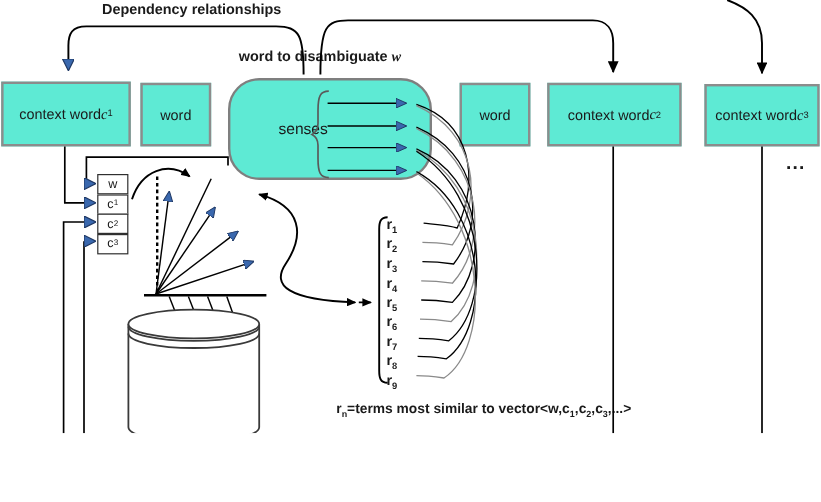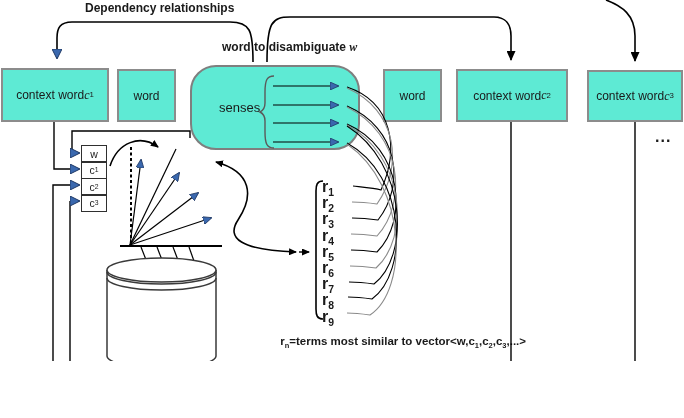--- a/index.html
+++ b/index.html
@@ -6,37 +6,37 @@
   #canvas{position:relative;width:684px;height:361px;background:#fff;overflow:hidden;
           font-family:"Liberation Sans",sans-serif;color:#1a1a1a;}
   .box{position:absolute;background:#5eead4;border:2px solid #8c8c8c;box-sizing:border-box;
        display:flex;align-items:center;justify-content:center;font-size:12px;white-space:nowrap;}
   .smallbox{position:absolute;background:#fff;border:1.5px solid #2f2f2f;box-sizing:border-box;
        display:flex;align-items:center;justify-content:center;font-size:10.5px;}
   .sym{font-family:"Liberation Serif",serif;font-style:italic;}
   sub{font-size:0.65em;line-height:0;}
   .bold{font-weight:bold;}
   .title{position:absolute;font-weight:bold;font-size:12px;white-space:nowrap;}
-  #senses-box{border-radius:26px;justify-content:flex-start;padding-left:27px;font-size:13px;}
+  #senses-box{border-radius:26px;justify-content:flex-start;padding-left:40px;font-size:13px;}
   #db-label{position:absolute;left:104px;top:288px;width:116px;text-align:center;
             font-size:12.5px;line-height:19px;}
   #r-list{position:absolute;left:322px;top:179px;}
-  .r-item{height:16.2px;font-weight:bold;font-size:16px;line-height:16.2px;}
+  .r-item{height:16.2px;font-weight:bold;font-size:12px;line-height:16.2px;}
   #bottom-note{position:absolute;left:216px;top:333px;width:310px;text-align:right;
                font-weight:bold;font-size:11.5px;line-height:17px;white-space:nowrap;}
   #ellipsis{position:absolute;left:655px;top:128px;font-weight:bold;font-size:16px;letter-spacing:1px;}
   svg.overlay{position:absolute;left:0;top:0;pointer-events:none;}
 </style>
 </head>
 <body>
 
 <div id="canvas">
 
   <div class="title" style="left:85px;top:1px;">Dependency relationships</div>
-  <div class="title" style="left:199px;top:40px;margin-left:23px;"><span>word to disambiguate </span><span class="sym bold">w</span></div>
+  <div class="title" style="left:199px;top:40px;"><span>word to disambiguate </span><span class="sym bold">w</span></div>
 
   <div class="box" style="left:1px;top:68px;width:108px;height:54px;">
       <span>context word </span>
       <span class="sym">c</span>
       <sub>1</sub>
     </div>
 
   <div class="box" style="left:117px;top:69px;width:59px;height:53px;">word</div>
 
   <div class="box" id="senses-box" style="left:190px;top:65px;width:170px;height:85px;border-color:#7f7f7f;">

